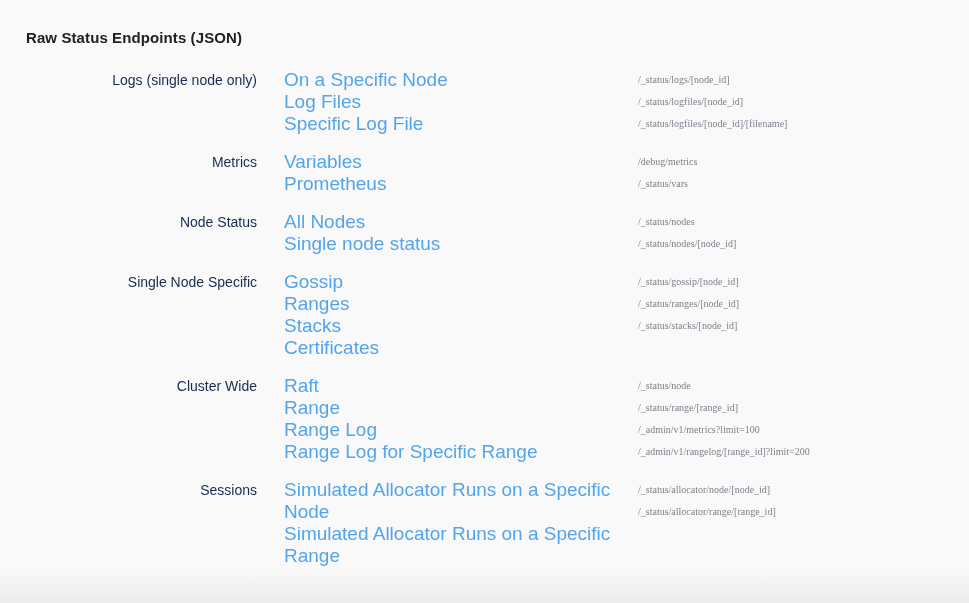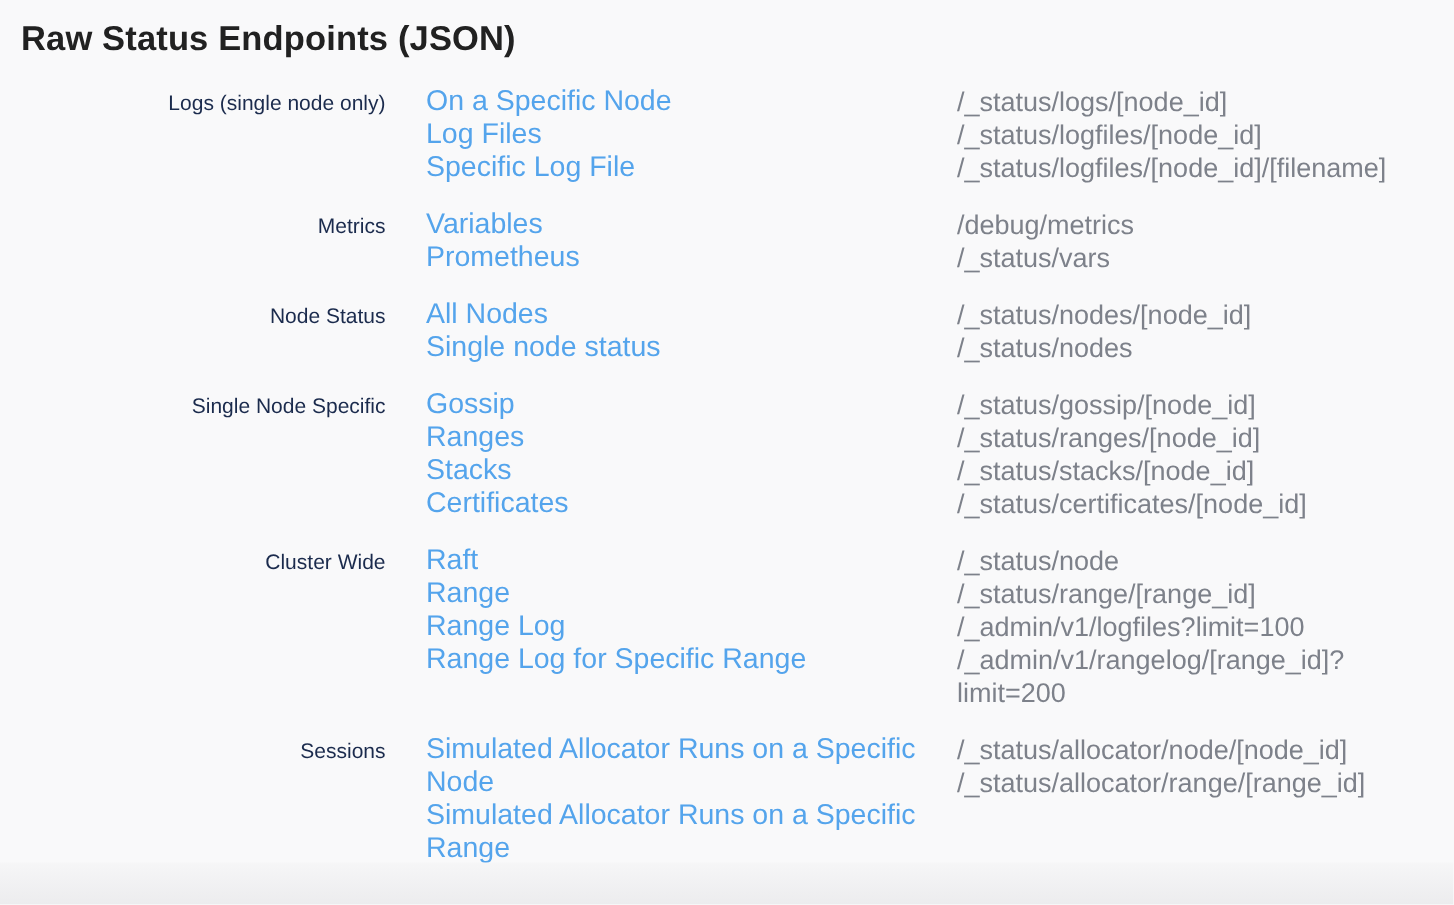--- a/index.html
+++ b/index.html
@@ -12,22 +12,22 @@
     position: relative;
     overflow: hidden;
     background: var(--bg, #f9f9fa);
     font-family: "Liberation Sans", sans-serif;
     -webkit-font-smoothing: antialiased;
   }
   .page {
     padding: 13px 14px 0 14px;
   }
   .page-title {
-    margin: 0;
-    font-size: 23px;
+    margin: 12px;
+    font-size: 15px;
     line-height: 25px;
     font-weight: 600;
     letter-spacing: 0.1px;
     color: var(--title, #212121);
   }
   .sections {
     margin-top: 19px;
   }
   .section {
     display: grid;
@@ -43,23 +43,24 @@
   }
   .links a {
     display: block;
     font-size: 19px;
     line-height: 22px;
     color: var(--link, #54a4ec);
     text-decoration: none;
     cursor: pointer;
   }
   .paths div {
-    font-size: 18px;
+    font-size: 10px;
     line-height: 22px;
     color: var(--path, #7d818a);
+    font-family: Liberation Serif, serif;
   }
   .bottom-band {
     position: absolute;
     left: 0;
     right: 0;
     bottom: 0;
     height: 28px;
     background: linear-gradient(to bottom, #f6f6f7, var(--band, #ececee));
   }
 </style>
@@ -93,51 +94,50 @@
           <div>/_status/vars</div>
         </div>
   </div>
       <div class="section">
     <div class="category">Node Status</div>
     <div class="links">
           <a href="#">All Nodes</a>
           <a href="#">Single node status</a>
         </div>
     <div class="paths">
+          <div>/_status/nodes</div>
           <div>/_status/nodes/[node_id]</div>
-          <div>/_status/nodes</div>
         </div>
   </div>
       <div class="section">
     <div class="category">Single Node Specific</div>
     <div class="links">
           <a href="#">Gossip</a>
           <a href="#">Ranges</a>
           <a href="#">Stacks</a>
           <a href="#">Certificates</a>
         </div>
     <div class="paths">
           <div>/_status/gossip/[node_id]</div>
           <div>/_status/ranges/[node_id]</div>
           <div>/_status/stacks/[node_id]</div>
-          <div>/_status/certificates/[node_id]</div>
         </div>
   </div>
       <div class="section">
     <div class="category">Cluster Wide</div>
     <div class="links">
           <a href="#">Raft</a>
           <a href="#">Range</a>
           <a href="#">Range Log</a>
           <a href="#">Range Log for Specific Range</a>
         </div>
     <div class="paths">
           <div>/_status/node</div>
           <div>/_status/range/[range_id]</div>
-          <div>/_admin/v1/logfiles?limit=100</div>
+          <div>/_admin/v1/metrics?limit=100</div>
           <div>/_admin/v1/rangelog/[range_id]?limit=200</div>
         </div>
   </div>
       <div class="section">
     <div class="category">Sessions</div>
     <div class="links">
           <a href="#">Simulated Allocator Runs on a Specific Node</a>
           <a href="#">Simulated Allocator Runs on a Specific Range</a>
         </div>
     <div class="paths">

